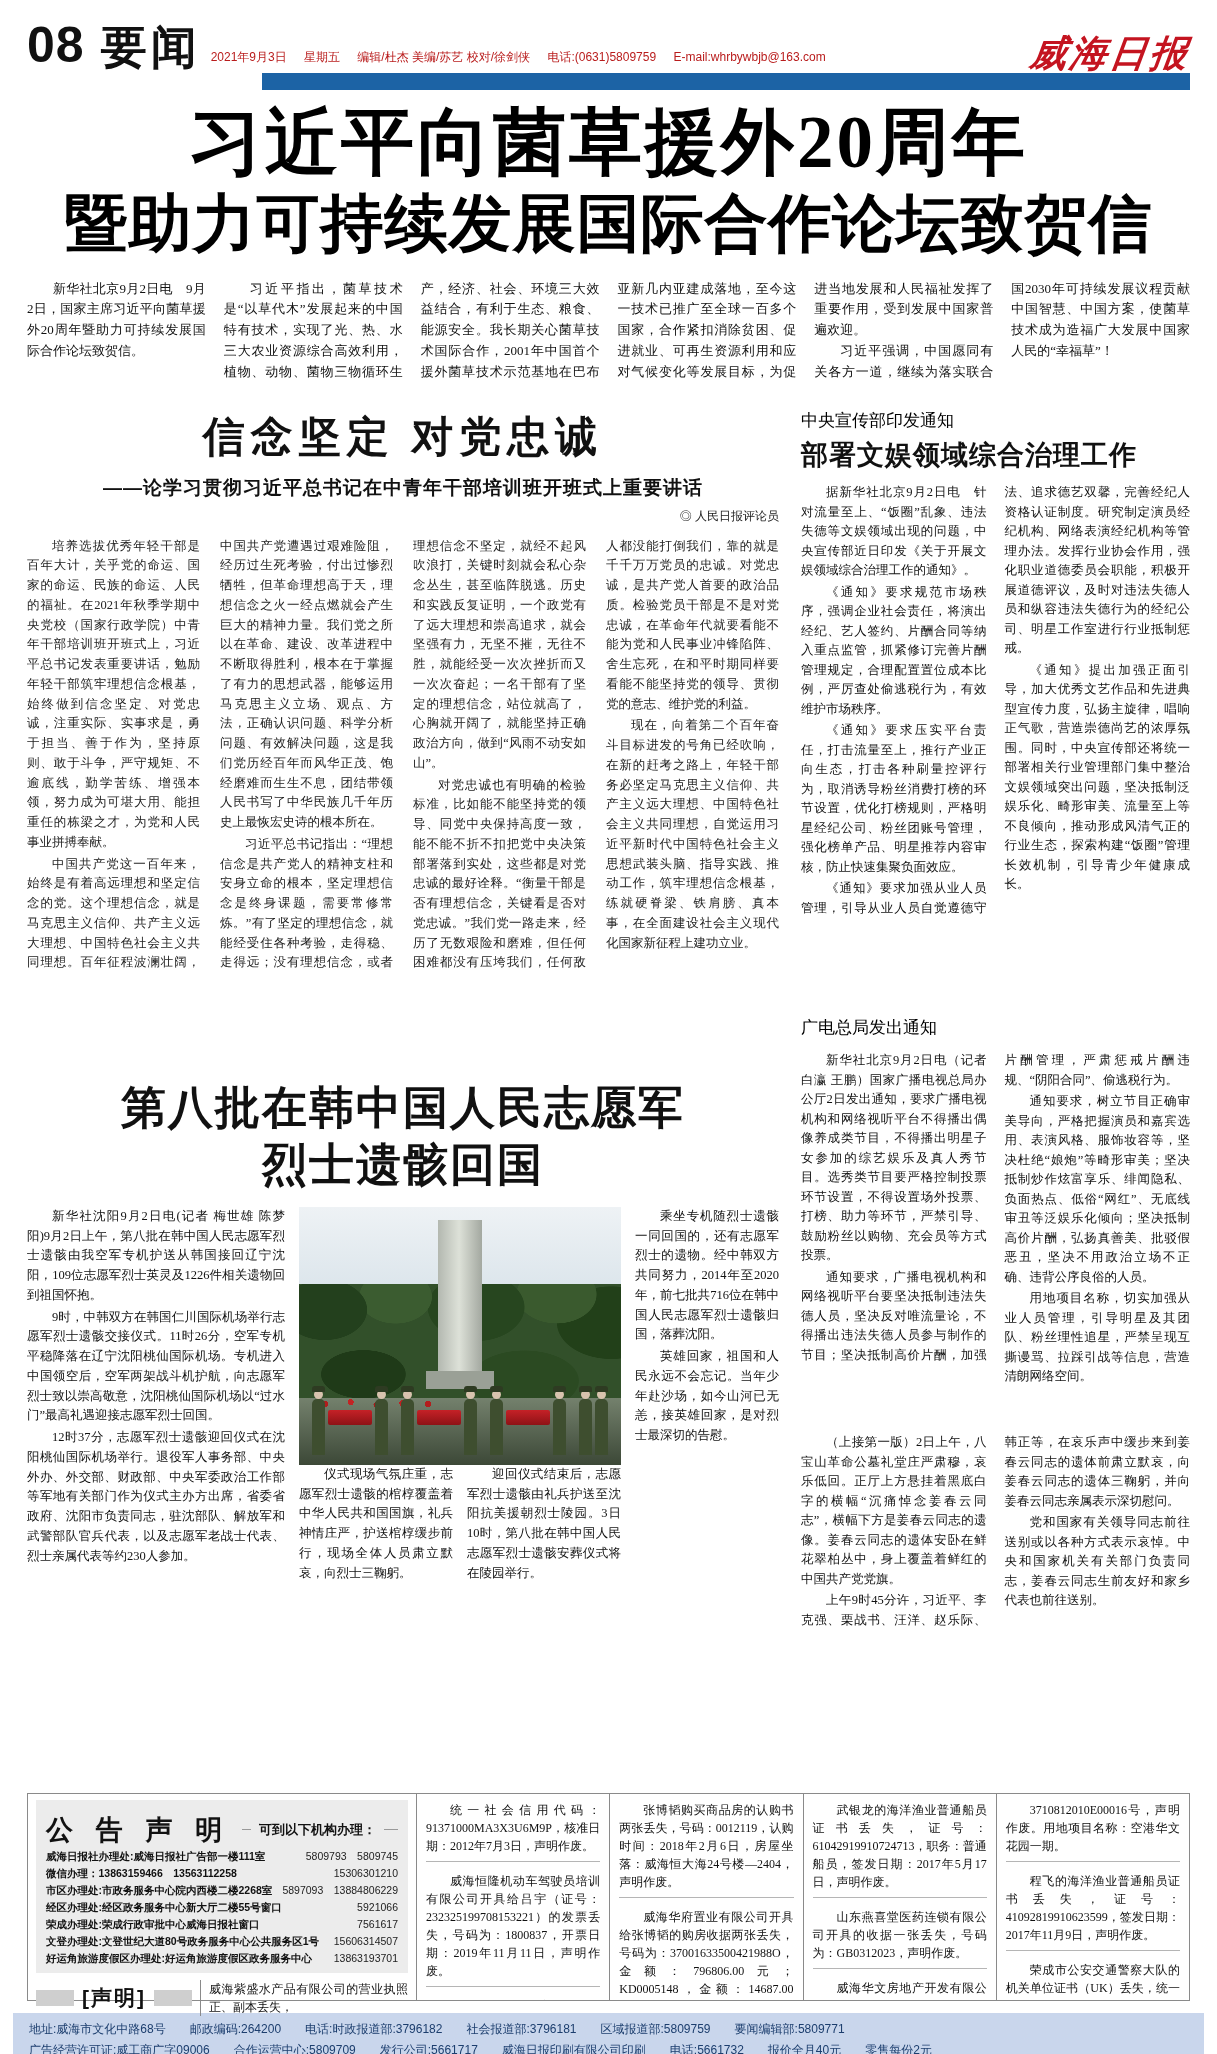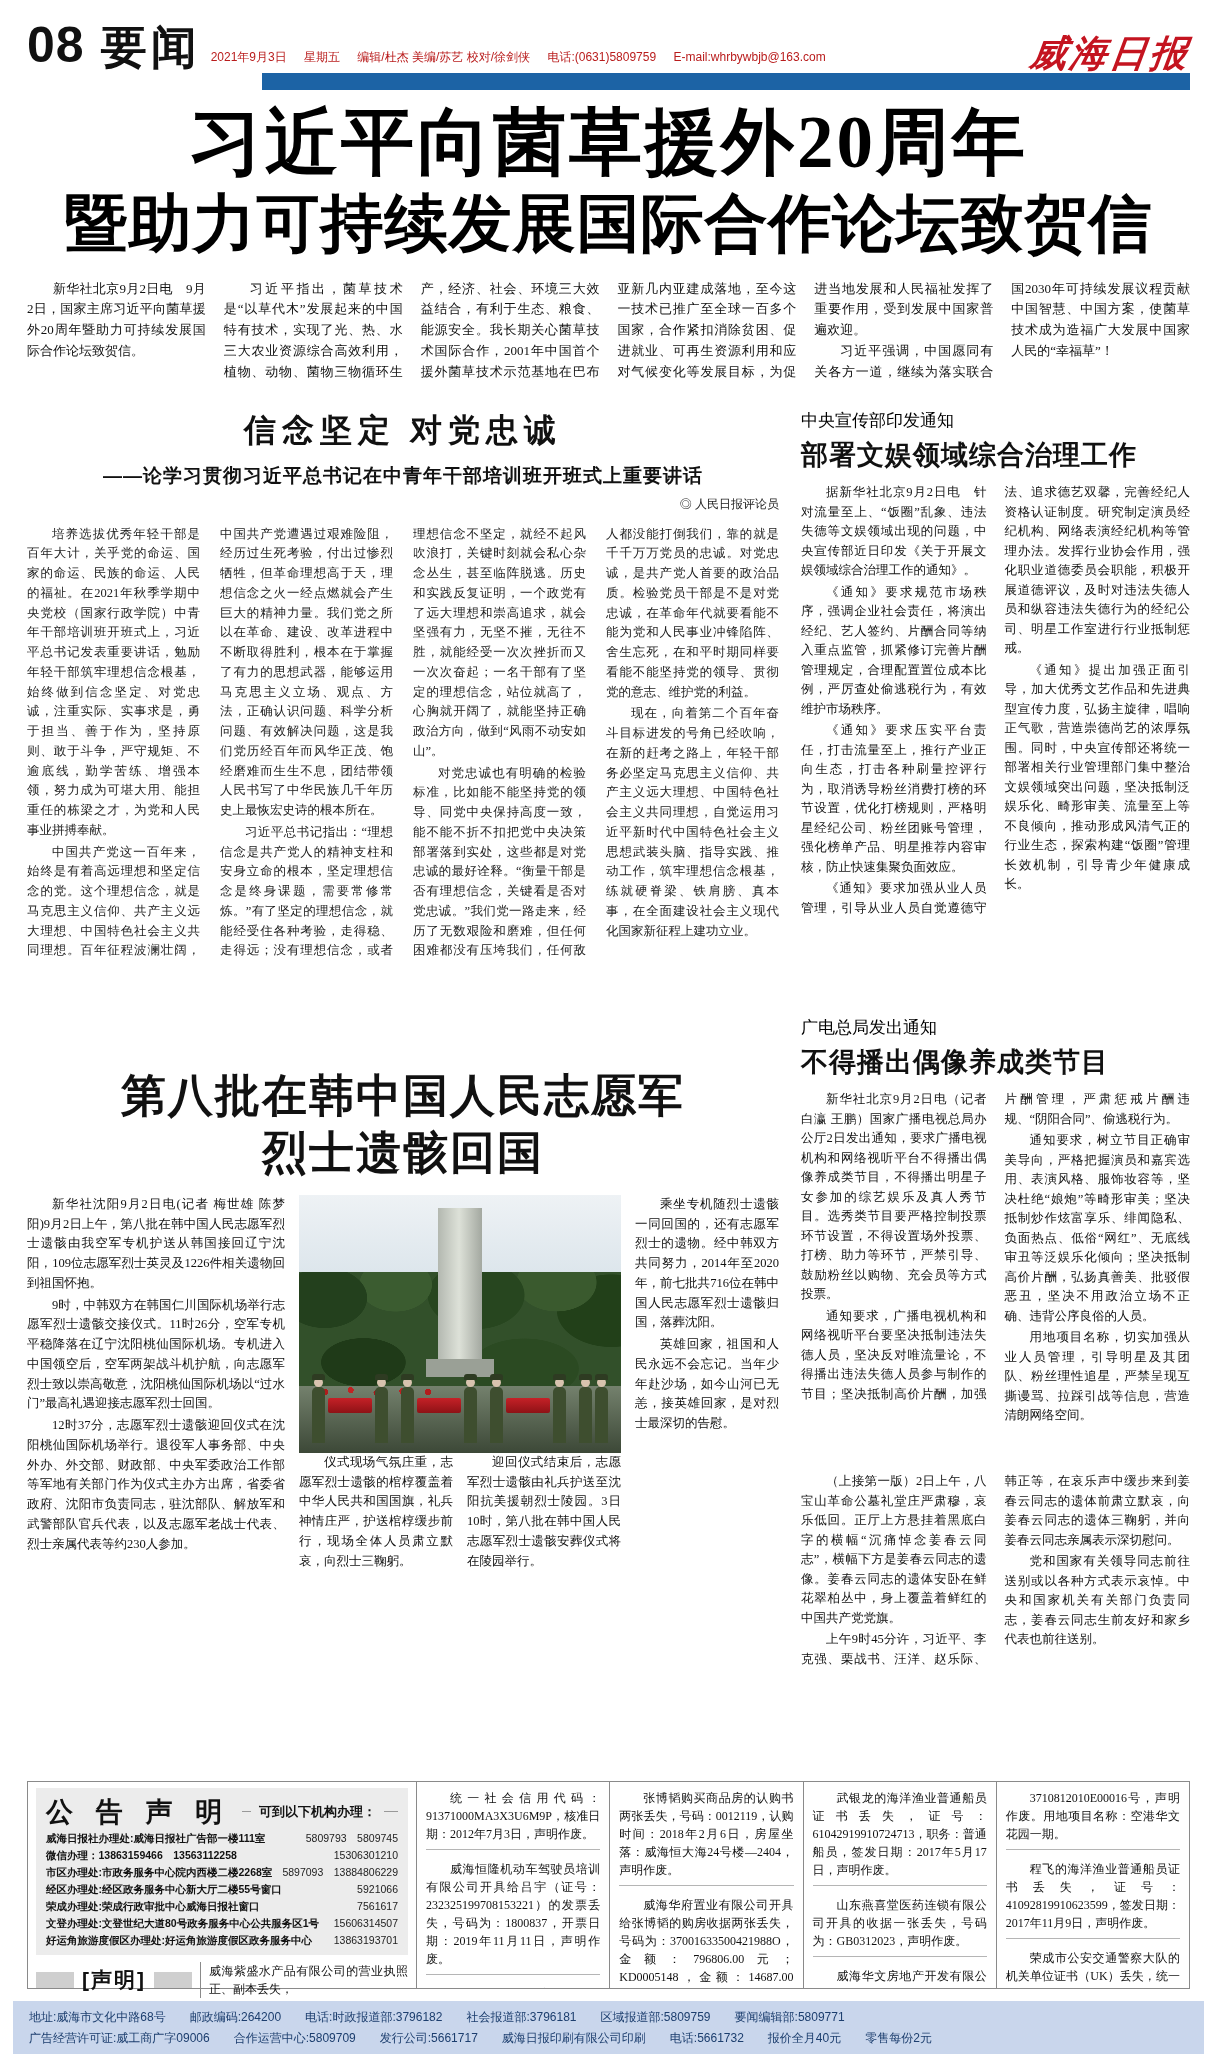--- a/index.html
+++ b/index.html
@@ -23,21 +23,21 @@
   .lead-hl .l1{font-size:73px;line-height:1.22;letter-spacing:3px;}
   .lead-hl .l2{font-size:63px;line-height:1.2;letter-spacing:1px;}
   .lead-body{margin-top:16px;column-count:6;column-gap:18px;height:106px;overflow:hidden;
              font-size:13px;line-height:1.6;text-align:justify;font-family:"Liberation Serif",serif;}
   p{margin:0;text-indent:2em;}
   
   .main{display:flex;gap:22px;margin-top:24px;}
   .leftcol{width:752px;flex:none;}
   .rightcol{flex:1;min-width:0;}
   
-  .cmt-hl{text-align:center;font-size:32px;font-weight:900;font-family:"Liberation Serif",serif;letter-spacing:6px;}
+  .cmt-hl{text-align:center;font-size:42px;font-weight:900;font-family:"Liberation Serif",serif;letter-spacing:6px;}
   .cmt-sub{text-align:center;font-size:19px;font-weight:bold;margin-top:10px;letter-spacing:1px;}
   .cmt-by{text-align:right;font-size:12px;margin-top:7px;color:#222;}
   .cmt-body{margin-top:12px;column-count:4;column-gap:20px;height:505px;overflow:hidden;
             font-size:12.5px;line-height:1.58;text-align:justify;color:#222;font-family:"Liberation Serif",serif;}
   .cmt-body p{margin-bottom:2px;}
   
   .mar{margin-top:38px;}
   .mar-hl{text-align:center;font-size:45px;font-weight:900;font-family:"Liberation Serif",serif;line-height:1.28;letter-spacing:2px;}
   .mar-content{display:flex;gap:14px;margin-top:12px;height:558px;overflow:hidden;}
   .mar-c1{width:258px;flex:none;}
@@ -81,21 +81,21 @@
           font-size:12.5px;line-height:1.56;text-align:justify;font-family:"Liberation Serif",serif;}
   .n-body p{margin-bottom:2px;}
   .cpd .n-body{height:505px;}
   .nrta{margin-top:28px;}
   .nrta .n-body{height:362px;}
   .cont{margin-top:20px;}
   .cont .n-body{height:246px;margin-top:0;}
   
   .nb{margin-top:28px;border:1px solid #8a8a8a;display:flex;height:208px;box-sizing:border-box;}
   .nb-left{width:388px;flex:none;padding:6px 8px;display:flex;flex-direction:column;box-sizing:border-box;}
-  .nb-panel{background:#ececec;padding:6px 10px 6px;flex:1;}
+  .nb-panel{background:#ececec;padding:12px 10px 6px;flex:1;}
   .nb-titlerow{display:flex;align-items:center;}
   .nb-title{font-size:27px;font-weight:900;font-family:"Liberation Serif",serif;letter-spacing:8px;white-space:nowrap;}
   .nb-sub{flex:1;display:flex;align-items:center;font-weight:bold;font-size:13px;white-space:nowrap;}
   .nb-sub::before{content:"";flex:1;border-top:1px solid #999;margin:0 8px 0 12px;}
   .nb-sub::after{content:"";width:14px;border-top:1px solid #999;margin-left:8px;}
   .agency{display:flex;font-size:10.5px;line-height:1.62;}
   .agency .lab{font-weight:bold;white-space:nowrap;}
   .agency .ph{margin-left:auto;white-space:nowrap;color:#222;padding-left:6px;}
   .nb-bottom{display:flex;align-items:center;margin-top:7px;gap:8px;}
   .gbox{width:38px;height:16px;background:#cfcfcf;flex:none;}
@@ -217,21 +217,20 @@
           <p>据新华社北京9月2日电　针对流量至上、“饭圈”乱象、违法失德等文娱领域出现的问题，中央宣传部近日印发《关于开展文娱领域综合治理工作的通知》。</p>
           <p>《通知》要求规范市场秩序，强调企业社会责任，将演出经纪、艺人签约、片酬合同等纳入重点监管，抓紧修订完善片酬管理规定，合理配置置位成本比例，严厉查处偷逃税行为，有效维护市场秩序。</p>
           <p>《通知》要求压实平台责任，打击流量至上，推行产业正向生态，打击各种刷量控评行为，取消诱导粉丝消费打榜的环节设置，优化打榜规则，严格明星经纪公司、粉丝团账号管理，强化榜单产品、明星推荐内容审核，防止快速集聚负面效应。</p>
           <p>《通知》要求加强从业人员管理，引导从业人员自觉遵德守法、追求德艺双馨，完善经纪人资格认证制度。研究制定演员经纪机构、网络表演经纪机构等管理办法。发挥行业协会作用，强化职业道德委员会职能，积极开展道德评议，及时对违法失德人员和纵容违法失德行为的经纪公司、明星工作室进行行业抵制惩戒。</p>
           <p>《通知》提出加强正面引导，加大优秀文艺作品和先进典型宣传力度，弘扬主旋律，唱响正气歌，营造崇德尚艺的浓厚氛围。同时，中央宣传部还将统一部署相关行业管理部门集中整治文娱领域突出问题，坚决抵制泛娱乐化、畸形审美、流量至上等不良倾向，推动形成风清气正的行业生态，探索构建“饭圈”管理长效机制，引导青少年健康成长。</p>
         </div>
       </div>
 
       <div class="nrta">
         <div class="kicker">广电总局发出通知</div>
-        <div class="n-hl">不得播出偶像养成类节目</div>
         <div class="n-body">
           <p>新华社北京9月2日电（记者 白瀛 王鹏）国家广播电视总局办公厅2日发出通知，要求广播电视机构和网络视听平台不得播出偶像养成类节目，不得播出明星子女参加的综艺娱乐及真人秀节目。选秀类节目要严格控制投票环节设置，不得设置场外投票、打榜、助力等环节，严禁引导、鼓励粉丝以购物、充会员等方式投票。</p>
           <p>通知要求，广播电视机构和网络视听平台要坚决抵制违法失德人员，坚决反对唯流量论，不得播出违法失德人员参与制作的节目；坚决抵制高价片酬，加强片酬管理，严肃惩戒片酬违规、“阴阳合同”、偷逃税行为。</p>
           <p>通知要求，树立节目正确审美导向，严格把握演员和嘉宾选用、表演风格、服饰妆容等，坚决杜绝“娘炮”等畸形审美；坚决抵制炒作炫富享乐、绯闻隐私、负面热点、低俗“网红”、无底线审丑等泛娱乐化倾向；坚决抵制高价片酬，弘扬真善美、批驳假恶丑，坚决不用政治立场不正确、违背公序良俗的人员。</p>
           <p>用地项目名称，切实加强从业人员管理，引导明星及其团队、粉丝理性追星，严禁呈现互撕谩骂、拉踩引战等信息，营造清朗网络空间。</p>
         </div>
       </div>
 
       <div class="cont">
         <div class="n-body">

